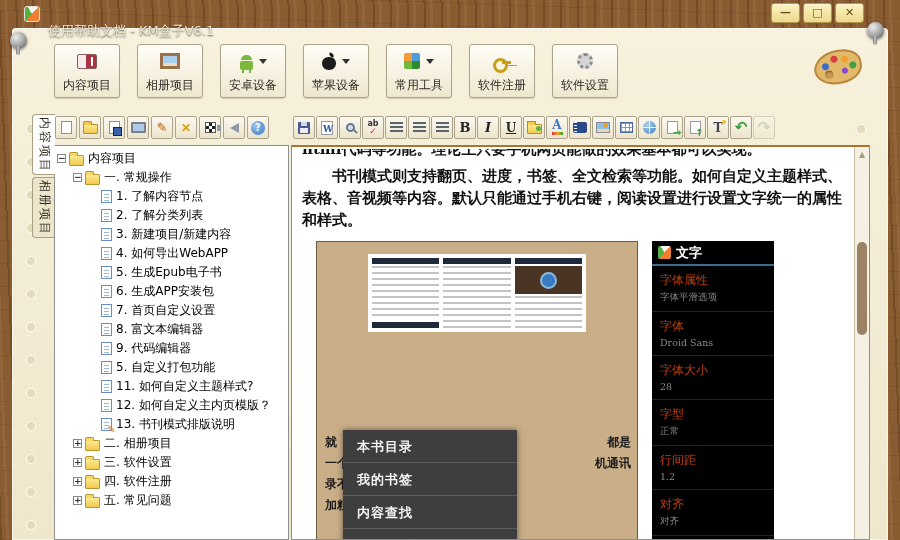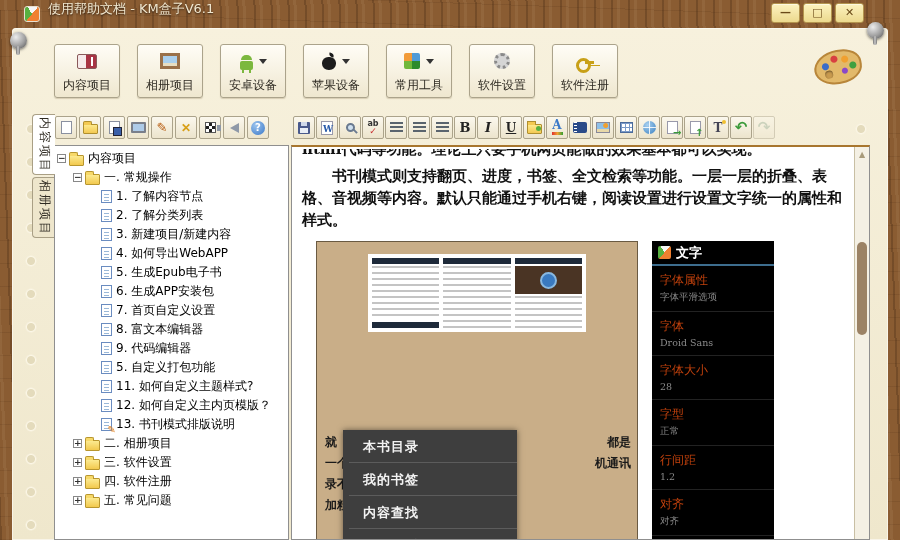--- a/index.html
+++ b/index.html
@@ -8,21 +8,21 @@
   
   .frame { position:relative; width:900px; height:540px; overflow:hidden;
     background-color:#8a5c32;
     background-image:
       repeating-linear-gradient(88deg, rgba(40,20,6,.22) 0 2px, rgba(0,0,0,0) 2px 6px, rgba(255,230,190,.07) 6px 9px, rgba(0,0,0,0) 9px 17px),
       repeating-linear-gradient(2deg, rgba(60,32,10,.12) 0 1px, rgba(0,0,0,0) 1px 23px);
   }
   .titlebar { position:absolute; left:0; top:0; right:0; height:28px; z-index:4; }
   .app-logo { position:absolute; left:24px; top:6px; width:16px; height:16px; border-radius:3px;
     background:conic-gradient(from 40deg,#f08030 0 50%,#58b040 50% 80%,#f6f6f6 80%); border:1px solid #e8e0d0; }
-  .title-text { position:absolute; left:48px; top:0; font-size:13px; color:#f2e8d0; text-shadow:0 1px 2px rgba(0,0,0,.7); }
+  .title-text { position:absolute; left:48px; top:22px; font-size:13px; color:#f2e8d0; text-shadow:0 1px 2px rgba(0,0,0,.7); }
   .win-group { position:absolute; right:36px; top:3px; display:flex; gap:3px; z-index:6; }
   .win-btn { width:29px; height:20px; border:1px solid #b3944e; border-radius:3px;
     background:linear-gradient(#fdf3c0,#ecd98e); color:#6a4a18; font:bold 11px/18px "DejaVu Sans",sans-serif;
     text-align:center; cursor:pointer; box-shadow:inset 0 1px 0 rgba(255,255,255,.5); }
   .screw { position:absolute; width:17px; height:17px; border-radius:50%; z-index:8;
     background:radial-gradient(circle at 35% 30%,#ececec,#a0a0a0 55%,#565656 95%);
     box-shadow:0 1px 3px rgba(0,0,0,.55); }
   .screw::after { content:""; position:absolute; left:6px; top:14px; width:4px; height:9px;
     background:linear-gradient(90deg,#777,#c8c8c8,#777); border-radius:2px; }
   .screw.left { left:10px; top:32px; }
@@ -217,21 +217,21 @@
   .timg { height:28px; background:#4a3424; position:relative; }
   .timg::after { content:""; position:absolute; left:38%; top:6px; width:13px; height:13px; border-radius:50%;
     background:#3a7ac0; border:2px solid #88b8e0; }
   .frag-left { position:absolute; left:8px; top:190px; font:bold 12px/21px "DejaVu Sans",sans-serif;
     color:#1a1a1a; white-space:pre-line; }
   .frag-right { position:absolute; right:6px; top:190px; text-align:right;
     font:bold 12px/21px "DejaVu Sans",sans-serif; color:#1a1a1a; white-space:pre-line;margin-left:20px; }
   .ctx-menu { position:absolute; left:26px; top:188px; width:174px; height:160px; background:#3e3e3e;
     box-shadow:0 0 6px rgba(0,0,0,.5); }
   .menu-item { height:33px; line-height:33px; padding-left:14px; color:#f2f2f2; font-size:13px; font-weight:bold;
-    border-bottom:1px solid #5c5c5c; letter-spacing:1px;margin-left:6px; }
+    border-bottom:1px solid #5c5c5c; letter-spacing:1px; }
 
   
   .phone { position:relative; width:122px; height:330px; background:#000; overflow:hidden; flex:0 0 auto; }
   .ph-header { height:25px; display:flex; align-items:center; gap:5px; padding-left:6px;
     border-bottom:2px solid #3d6d8e; }
   .ph-logo { width:13px; height:13px; border-radius:2px;
     background:conic-gradient(from 40deg,#f08030 0 50%,#58b040 50% 80%,#f6f6f6 80%); }
   .ph-title { color:#fff; font-size:13px; font-weight:bold; }
   .ph-row { position:relative; padding:6px 8px 7px; border-bottom:1px solid #222; }
   .ph-label { color:#c2410c; font-size:12px; font-weight:normal; }
@@ -302,32 +302,32 @@
         <button class="tb-btn">
           <span class="tb-icon-row">
             <span class="tb-ic ic-blocks"></span>
             <span class="caret visible"></span>
           </span>
           <span class="tb-label">常用工具</span>
         </button>
 
         <button class="tb-btn">
           <span class="tb-icon-row">
+            <span class="tb-ic ic-key"></span>
+
+          </span>
+          <span class="tb-label">软件注册</span>
+        </button>
+
+        <button class="tb-btn">
+          <span class="tb-icon-row">
             <span class="tb-ic ic-gear"></span>
 
           </span>
           <span class="tb-label">软件设置</span>
-        </button>
-
-        <button class="tb-btn">
-          <span class="tb-icon-row">
-            <span class="tb-ic ic-key"></span>
-
-          </span>
-          <span class="tb-label">软件注册</span>
         </button>
       </div>
 
     <div class="palette"></div>
 
     <div class="side-tab active tab1">内容项目</div>
     <div class="side-tab idle tab2">相册项目</div>
 
     <div class="tree-panel">
       <div class="tree-toolbar">
@@ -591,21 +591,21 @@
           <button class="mini-btn disabled">
             <span class="mic ic-redo"></span>
           </button>
         </div>
 
       <div class="doc-body">
         <div class="doc-text">
           <div class="clipped">
             <div>html代码等功能。理论上只要手机网页能做的效果基本都可以实现。</div>
           </div>
-          <div class="doc-para">书刊模式则支持翻页、进度，书签、全文检索等功能。一层一层的折叠、表格、音视频等内容。默认只能通过手机右键，阅读设置进行设置文字统一的属性和样式。</div>
+          <div class="doc-para">书刊模式则支持翻页、进度，书签、全文检索等功能。如何自定义主题样式、表格、音视频等内容。默认只能通过手机右键，阅读设置进行设置文字统一的属性和样式。</div>
 
           <div class="images-row">
 
             <div class="left-img">
               <div class="thumb">
                 <div class="tcol">
                     <div class="th"></div>
                     <div class="tlines"></div>
                     <div class="tfoot"></div>
                   </div>

